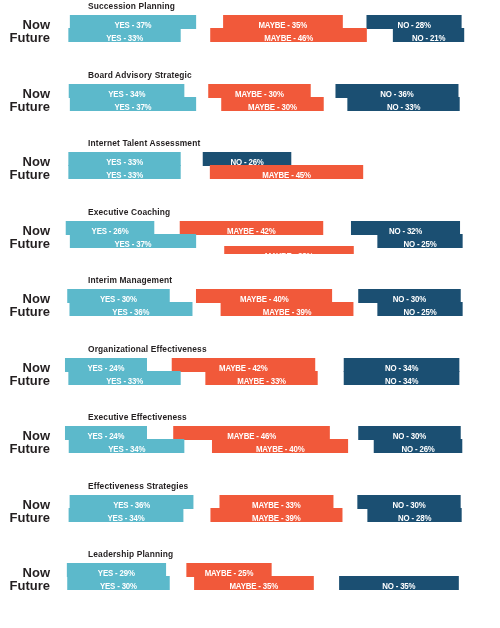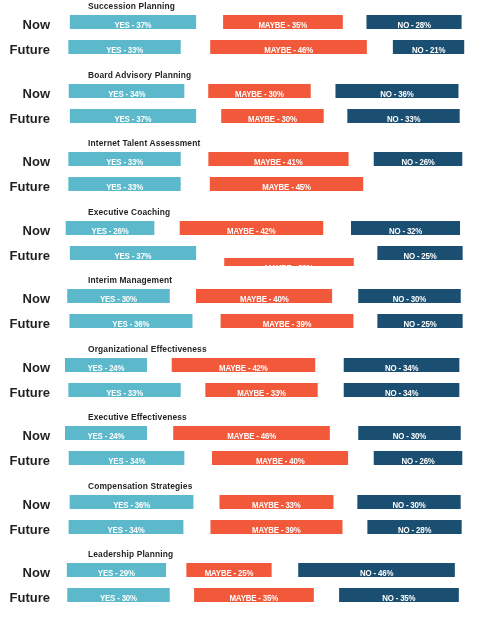--- a/index.html
+++ b/index.html
@@ -37,21 +37,21 @@
     font-family: "Liberation Sans", sans-serif;
     padding-left: 32px;
   }
   .row {
     position: absolute;
     left: 0;
     width: 500px;
     height: 20px;
   }
   .row.now  { top: 15px; }
-  .row.future { top: 40px; text-decoration: underline; }
+  .row.future { top: 28px; text-decoration: underline; }
 
   .row-label {
     position: absolute;
     left: 0;
     top: 0;
     width: 50px;
     height: 20px;
     line-height: 20px;
     text-align: right;
     font-size: 13px;
@@ -121,21 +121,21 @@
           <div class="seg-wrap" style="flex: 0 0 46%;">
             <div class="seg seg-maybe">MAYBE - 46%</div>
           </div>
           <div class="seg-wrap" style="flex: 0 0 21%;">
             <div class="seg seg-no">NO - 21%</div>
           </div>
         </div>
       </div>
     </div>
     <div class="group">
-      <div class="group-title">Board Advisory Planning</div>
+      <div class="group-title">Board Advisory Strategic</div>
       <div class="row now">
         <div class="row-label">Now</div>
         <div class="bar">
           <div class="seg-wrap" style="flex: 0 0 34%;">
             <div class="seg seg-yes">YES - 34%</div>
           </div>
           <div class="seg-wrap" style="flex: 0 0 30%;">
             <div class="seg seg-maybe">MAYBE - 30%</div>
           </div>
           <div class="seg-wrap" style="flex: 0 0 36%;">
@@ -159,23 +159,20 @@
       </div>
     </div>
     <div class="group">
       <div class="group-title">Internet Talent Assessment</div>
       <div class="row now">
         <div class="row-label">Now</div>
         <div class="bar">
           <div class="seg-wrap" style="flex: 0 0 33%;">
             <div class="seg seg-yes">YES - 33%</div>
           </div>
-          <div class="seg-wrap" style="flex: 0 0 41%;">
-            <div class="seg seg-maybe">MAYBE - 41%</div>
-          </div>
           <div class="seg-wrap" style="flex: 0 0 26%;">
             <div class="seg seg-no">NO - 26%</div>
           </div>
         </div>
       </div>
       <div class="row future">
         <div class="row-label">Future</div>
         <div class="bar">
           <div class="seg-wrap" style="flex: 0 0 33%;">
             <div class="seg seg-yes">YES - 33%</div>
@@ -307,21 +304,21 @@
           <div class="seg-wrap" style="flex: 0 0 40%;">
             <div class="seg seg-maybe">MAYBE - 40%</div>
           </div>
           <div class="seg-wrap" style="flex: 0 0 26%;">
             <div class="seg seg-no">NO - 26%</div>
           </div>
         </div>
       </div>
     </div>
     <div class="group">
-      <div class="group-title">Compensation Strategies</div>
+      <div class="group-title">Effectiveness Strategies</div>
       <div class="row now">
         <div class="row-label">Now</div>
         <div class="bar">
           <div class="seg-wrap" style="flex: 0 0 36.3636%;">
             <div class="seg seg-yes">YES - 36%</div>
           </div>
           <div class="seg-wrap" style="flex: 0 0 33.3333%;">
             <div class="seg seg-maybe">MAYBE - 33%</div>
           </div>
           <div class="seg-wrap" style="flex: 0 0 30.303%;">
@@ -347,23 +344,20 @@
     <div class="group">
       <div class="group-title">Leadership Planning</div>
       <div class="row now">
         <div class="row-label">Now</div>
         <div class="bar">
           <div class="seg-wrap" style="flex: 0 0 29%;">
             <div class="seg seg-yes">YES - 29%</div>
           </div>
           <div class="seg-wrap" style="flex: 0 0 25%;">
             <div class="seg seg-maybe">MAYBE - 25%</div>
-          </div>
-          <div class="seg-wrap" style="flex: 0 0 46%;">
-            <div class="seg seg-no">NO - 46%</div>
           </div>
         </div>
       </div>
       <div class="row future">
         <div class="row-label">Future</div>
         <div class="bar">
           <div class="seg-wrap" style="flex: 0 0 30%;">
             <div class="seg seg-yes">YES - 30%</div>
           </div>
           <div class="seg-wrap" style="flex: 0 0 35%;">

